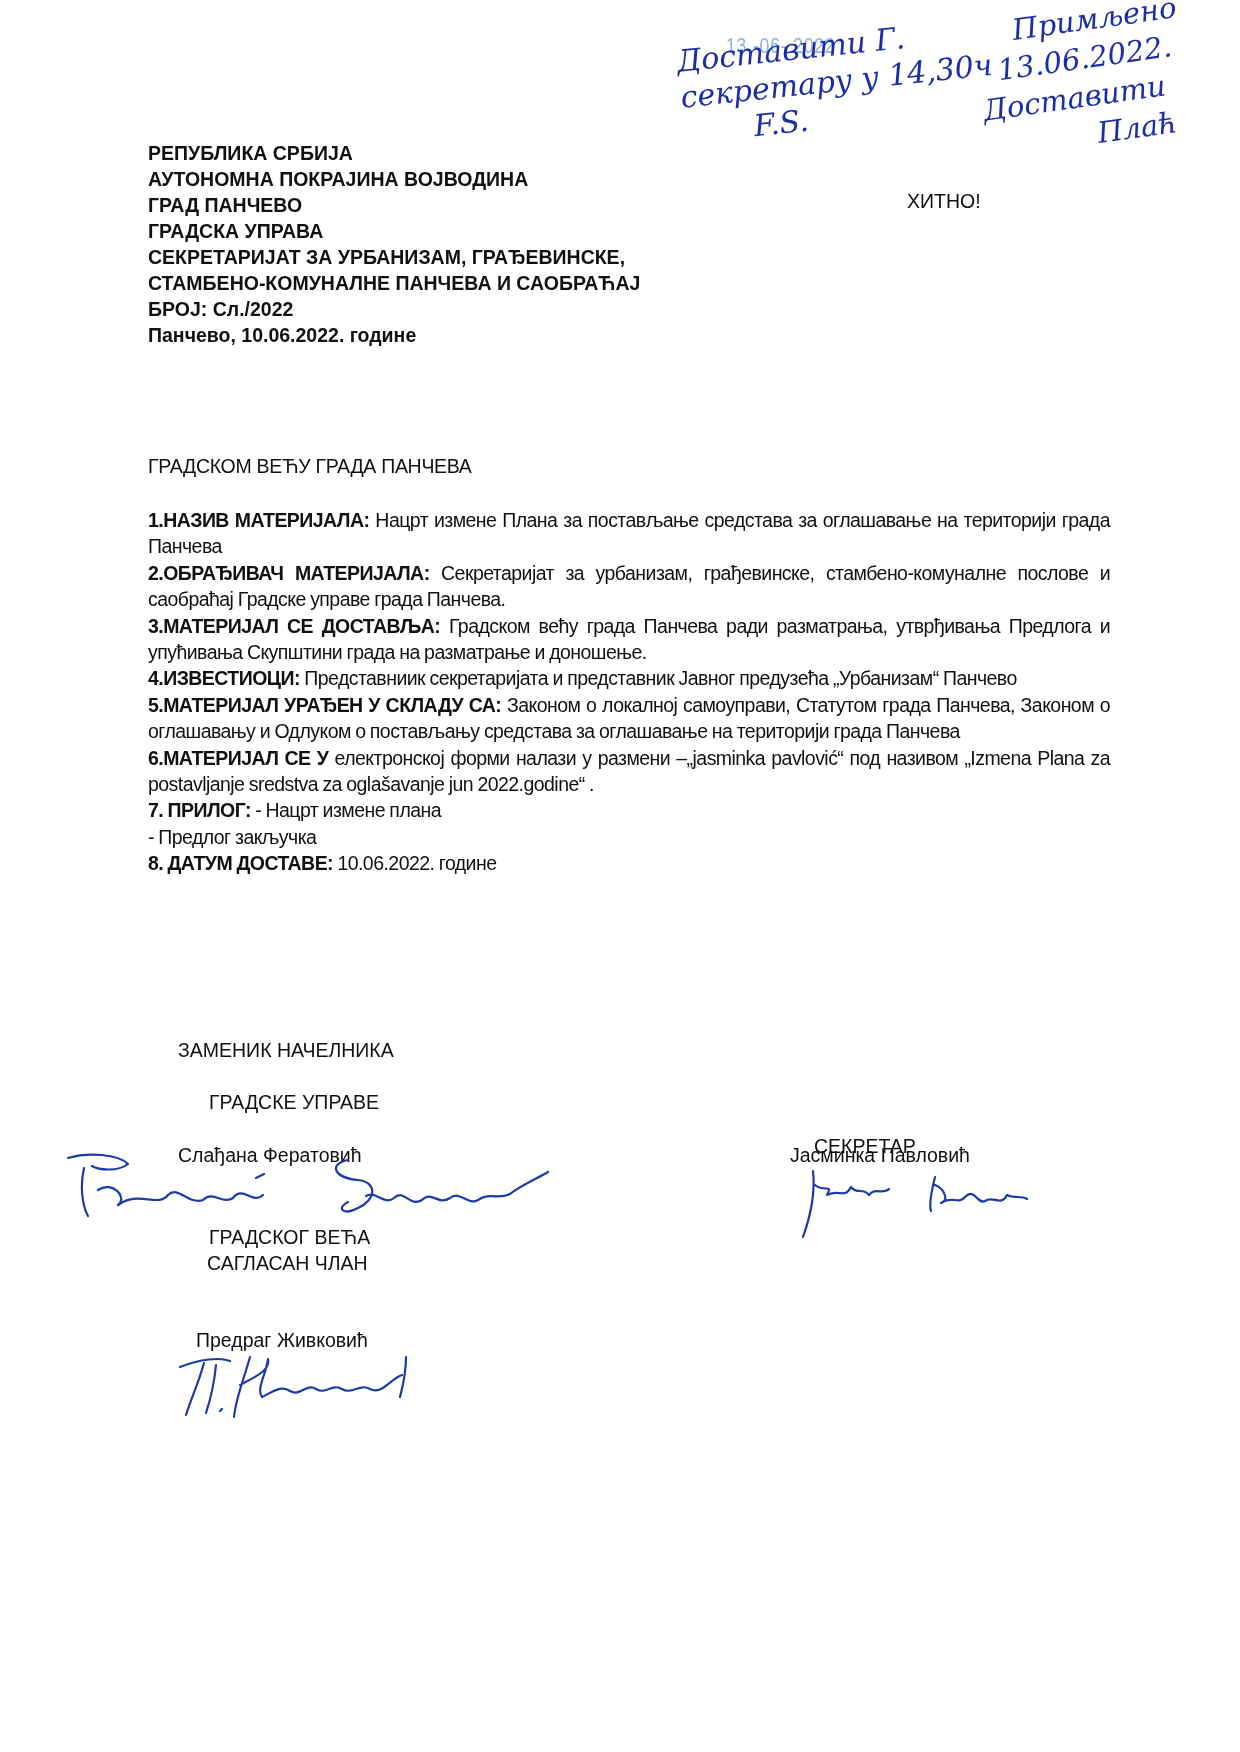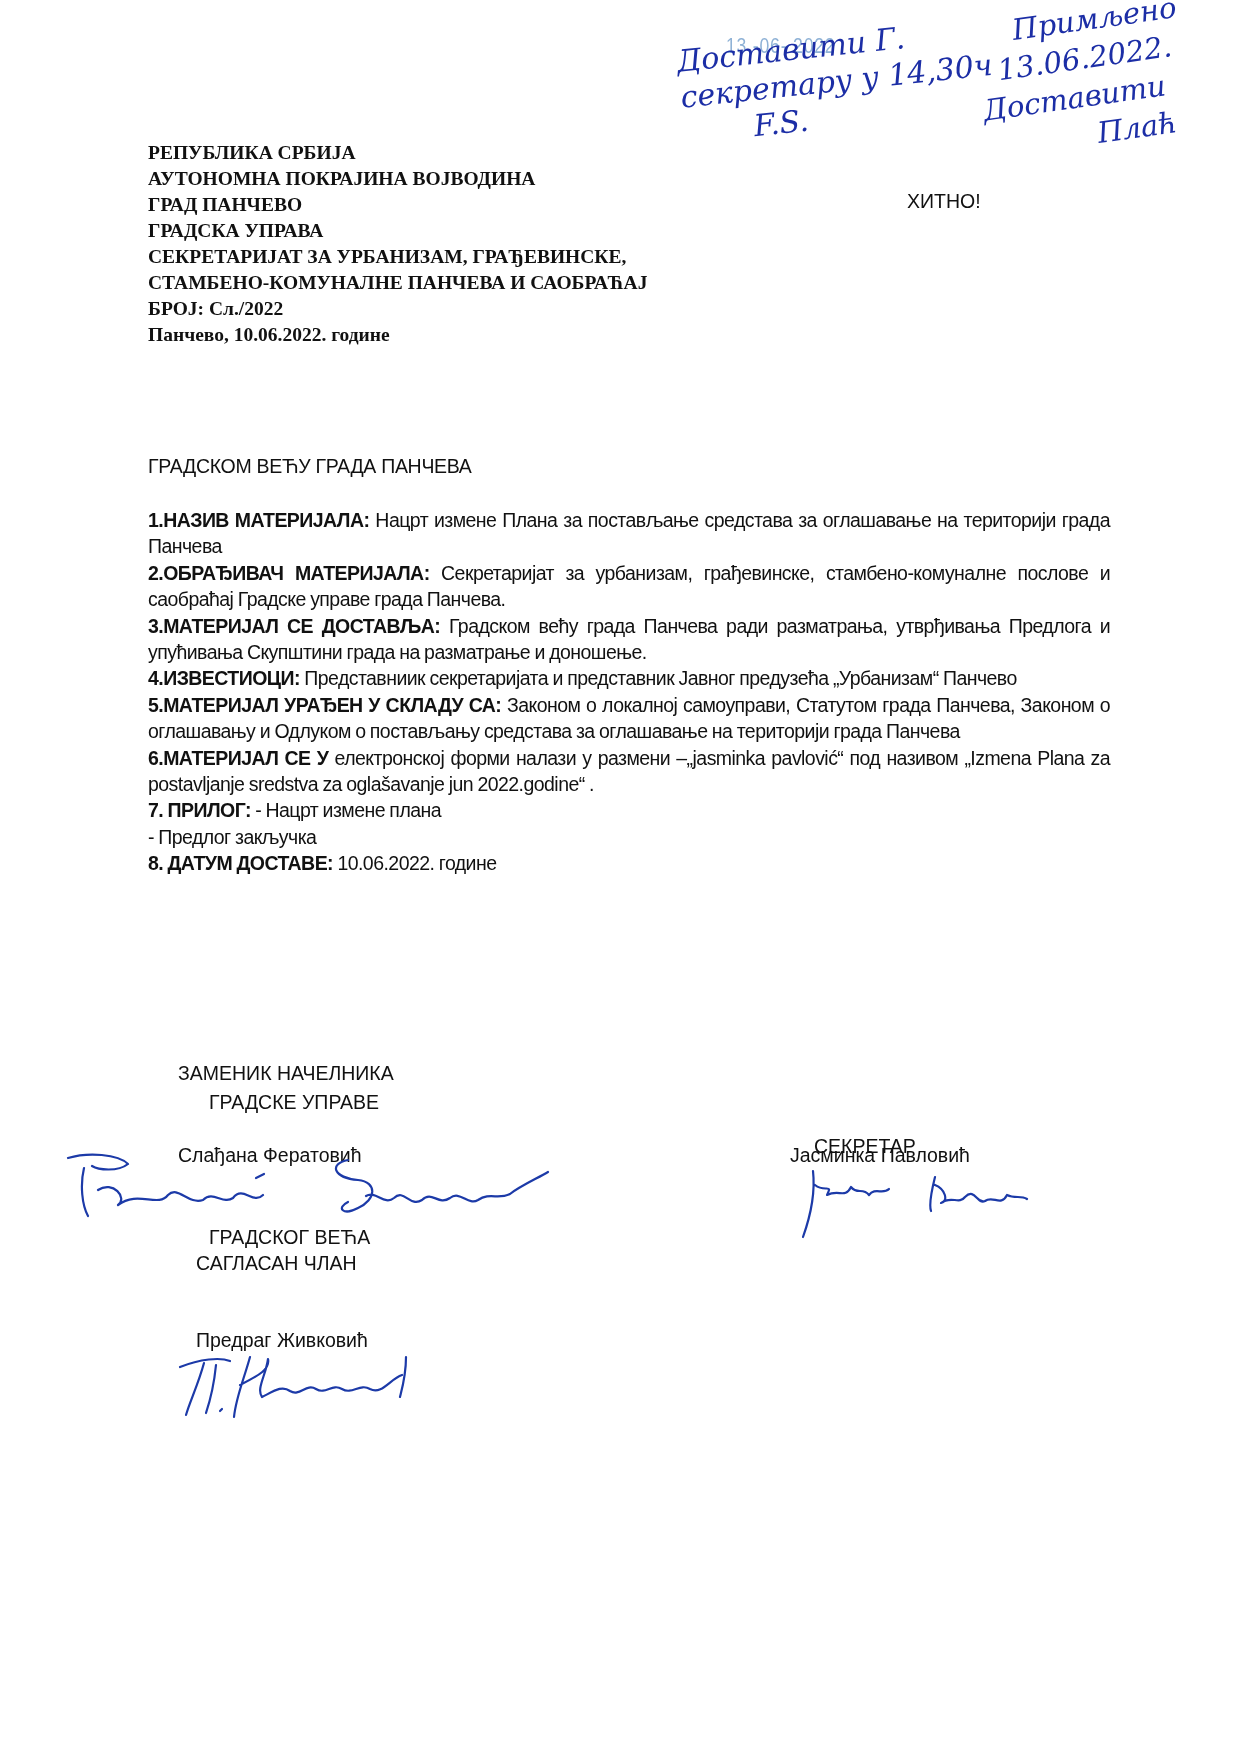--- a/index.html
+++ b/index.html
@@ -1,19 +1,19 @@
 <!DOCTYPE html>
 <html><head>
 <meta charset="utf-8">
 <style>
   html, body { margin:0; padding:0; background:#ffffff; }
   body { width:1240px; height:1752px; position:relative; overflow:hidden;
          font-family:"Liberation Sans", sans-serif; color:#111; }
   .abs { position:absolute; }
-  .hdr { left:148px; top:140px; font-weight:bold; font-size:19.5px; line-height:26px;font-family:Liberation Serif, serif; }
+  .hdr { left:148px; top:140px; font-weight:bold; font-size:19.5px; line-height:26px; }
   .hdr div { white-space:nowrap; }
   .urgent { left:907px; top:190px; font-weight:normal; font-size:19.5px; }
   .addressee { left:148px; top:455px; font-size:19.5px; letter-spacing:-0.3px; }
   .body { left:148px; top:507px; width:962px; font-size:19.5px; line-height:26.4px;
           letter-spacing:-0.55px; word-spacing:-0.5px; }
   .body p { margin:0; text-align:justify; }
   .body b { font-weight:bold; }
   .sig { font-size:19.5px; line-height:26px; white-space:nowrap; }
   .hand { font-family:"DejaVu Serif", serif; font-style:italic; color:#1c2ea6; }
   .stamp { left:726px; top:33px; color:#8fb2d6; font-size:22px; letter-spacing:1px;
@@ -59,34 +59,34 @@
   <p><b>2.ОБРАЂИВАЧ МАТЕРИЈАЛА:</b><span> Секретаријат за урбанизам, грађевинске, стамбено-комуналне послове  и саобраћај Градске управе града Панчева.</span></p>
   <p><b>3.МАТЕРИЈАЛ СЕ ДОСТАВЉА:</b><span> Градском већу града Панчева ради разматрања, утврђивања Предлога и упућивања Скупштини града на разматрање и доношење.</span></p>
   <p><b>4.ИЗВЕСТИОЦИ:</b><span>  Представниик секретаријата и представник Јавног предузећа „Урбанизам“ Панчево</span></p>
   <p><b>5.МАТЕРИЈАЛ УРАЂЕН У СКЛАДУ СА:</b><span> Законом о локалној самоуправи, Статутом града Панчева,  Законом о оглашавању и Одлуком о постављању средстава за оглашавање на територији града Панчева</span></p>
   <p><b>6.МАТЕРИЈАЛ СЕ У</b><span>  електронској форми налази у размени –„jasminka pavlović“ под називом  „Izmena Plana za postavljanje sredstva za oglašavanje jun 2022.godine“ .</span></p>
   <p><b>7. ПРИЛОГ:</b><span>  - Нацрт  измене плана</span></p>
   <p>- Предлог закључка</p>
   <p><b>8. ДАТУМ ДОСТАВЕ:</b><span> 10.06.2022. године</span></p>
 </div>
 
-<div class="abs sig title" style="left:178px; top:1060px;">ЗАМЕНИК НАЧЕЛНИКА</div>
+<div class="abs sig title" style="left:178px; top:1037px;">ЗАМЕНИК НАЧЕЛНИКА</div>
 <div class="abs sig title" style="left:209px; top:1089px;">ГРАДСКЕ УПРАВЕ</div>
 <div class="abs sig name" style="left:178px; top:1142px;">Слађана Фератовић</div>
 <svg class="sigsvg" style="left:58px; top:1150px;" width="500" height="80" viewBox="0 0 500 80">
   <path d="M10 8 C30 2,60 4,70 14 C60 22,40 20,34 16 M26 18 C22 35,24 55,30 66 M40 40 C55 30,70 48,60 55 C80 40,100 58,110 45 C120 35,130 55,145 50 C155 40,165 55,175 48 C185 35,195 55,205 45 M198 28 L206 24"></path>
   <path d="M290 10 C270 14,276 28,300 30 C320 32,318 50,300 58 C285 66,278 58,290 52 M308 46 C318 40,326 56,336 48 C346 38,352 58,364 50 C374 40,380 56,392 48 C402 40,410 56,420 50 C432 42,440 50,452 44 C462 36,480 28,490 22"></path>
 </svg>
 
 <div class="abs sig title" style="left:814px; top:1133px;">СЕКРЕТАР</div>
 <div class="abs sig name" style="left:790px; top:1142px;">Јасминка Павловић</div>
 <svg class="sigsvg" style="left:795px; top:1165px;" width="250" height="80" viewBox="0 0 250 80">
   <path d="M18 6 C20 24,18 44,8 72 M20 20 C30 28,38 18,32 30 C44 24,50 34,56 22 C62 30,68 22,74 30 C80 22,88 30,94 24"></path>
   <path d="M140 12 C136 28,134 40,136 46 M140 20 C150 24,154 36,146 38 C156 30,164 40,170 32 C180 22,182 40,190 36 C198 30,206 42,212 30 C220 34,226 30,232 34"></path>
 </svg>
 
-<div class="abs sig title" style="left:196px; top:1250px;">САГЛАСАН ЧЛАН</div>
+<div class="abs sig title" style="left:207px; top:1250px;">САГЛАСАН ЧЛАН</div>
 <div class="abs sig title" style="left:209px; top:1224px;">ГРАДСКОГ ВЕЋА</div>
 <div class="abs sig name" style="left:196px; top:1327px;">Предраг Живковић</div>
 <svg class="sigsvg" style="left:170px; top:1345px;" width="300" height="80" viewBox="0 0 300 80">
   <path d="M10 22 C30 14,50 12,60 16 M34 18 C28 40,20 56,16 70 M46 20 C44 40,40 56,36 68 M50 66 L52 64"></path>
   <path d="M80 12 C74 34,66 52,64 72 M70 40 C90 30,100 24,98 14 C96 30,86 44,92 52 C104 46,112 40,120 46 C130 52,136 38,146 44 C156 50,162 38,172 44 C182 50,190 38,200 44 C212 50,220 34,232 30 M236 12 C236 30,232 44,230 52"></path>
 </svg>
 
 </body></html>

